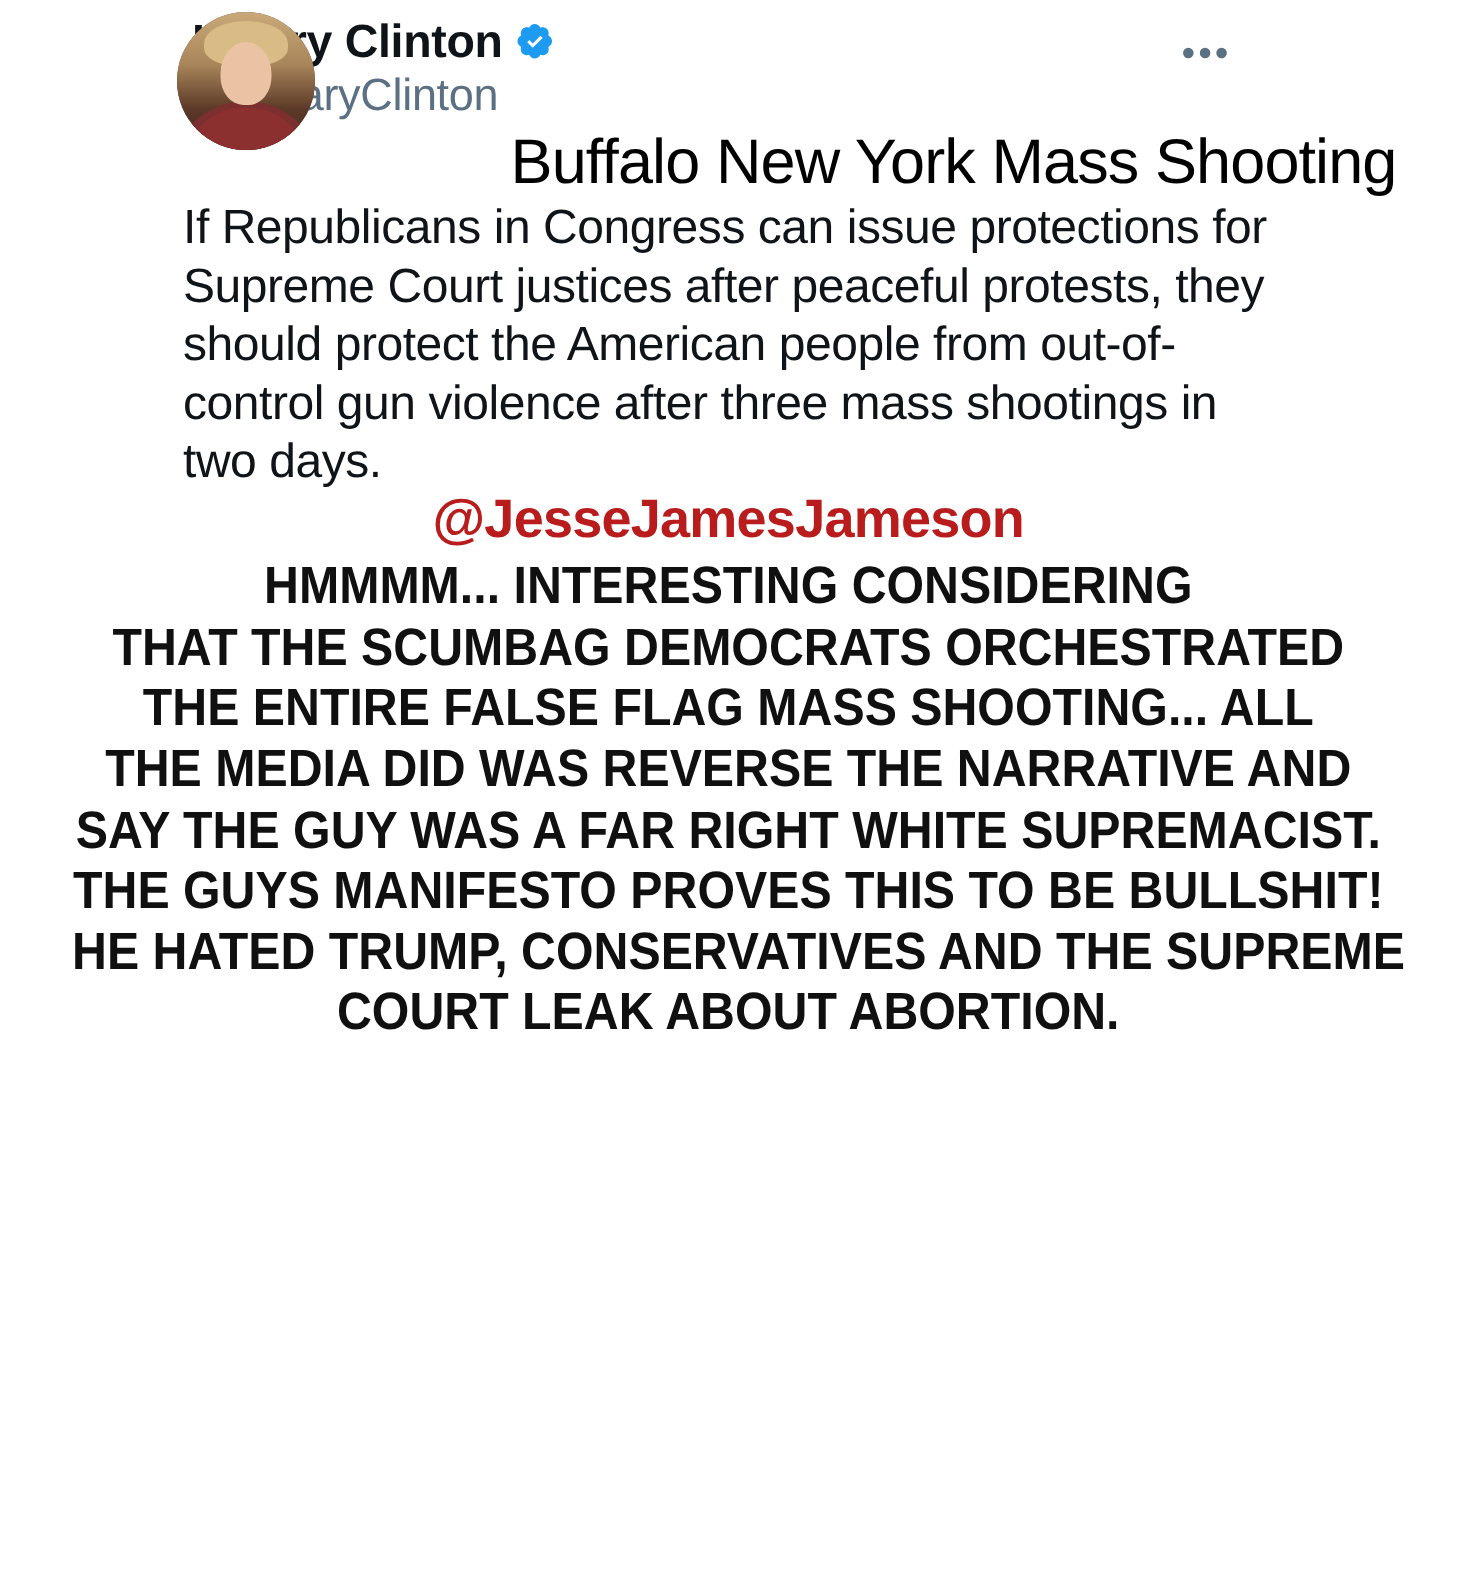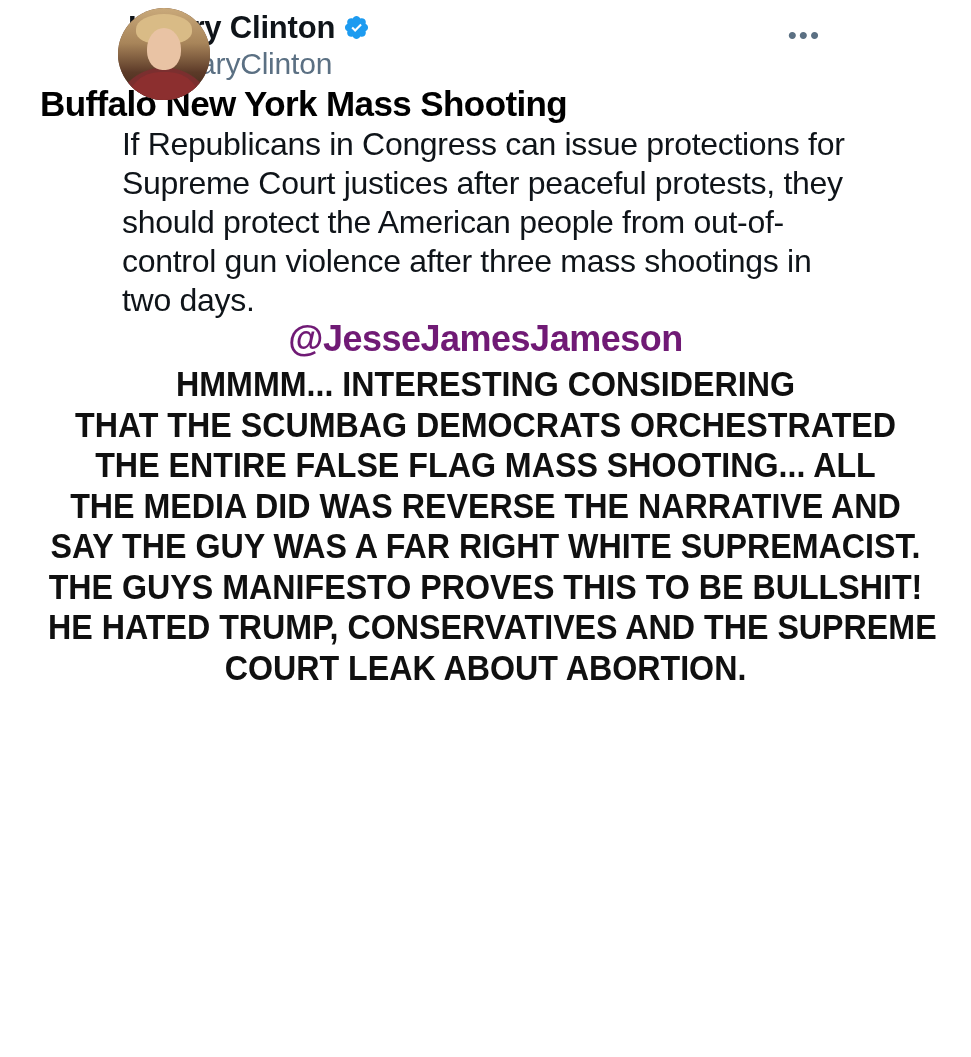--- a/index.html
+++ b/index.html
@@ -105,24 +105,24 @@
     right: 150px;
     top: 22px;
     color: #5b7083;
     font-size: 26px;
     letter-spacing: 2px;
     line-height: 1;
   }
 
   
   .headline {
-    font-size: 35px;
-    font-weight: bold;
+    font-size: 42px;
+    font-weight: normal;
     color: #000000;
-    text-align: left;
+    text-align: right;
     letter-spacing: -0.6px;
     margin: -6px 0 0 0;
     padding: 0 40px;
     line-height: 1.05;
     white-space: nowrap;
   }
 
   
   .tweet-body {
     font-size: 32px;
@@ -130,21 +130,21 @@
     color: #0f1419;
     padding: 2px 120px 0 122px;
     letter-spacing: -0.3px;
   }
 
   
   .commenter {
     text-align: center;
     font-size: 36px;
     font-weight: bold;
-    color: #701a75;
+    color: #b91c1c;
     letter-spacing: -0.5px;
     margin-top: -2px;
   }
 
   
   .caption {
     margin-top: 4px;
     padding: 0 10px;
     text-align: center;
     font-family: "Liberation Sans Narrow", "Liberation Sans", sans-serif;

